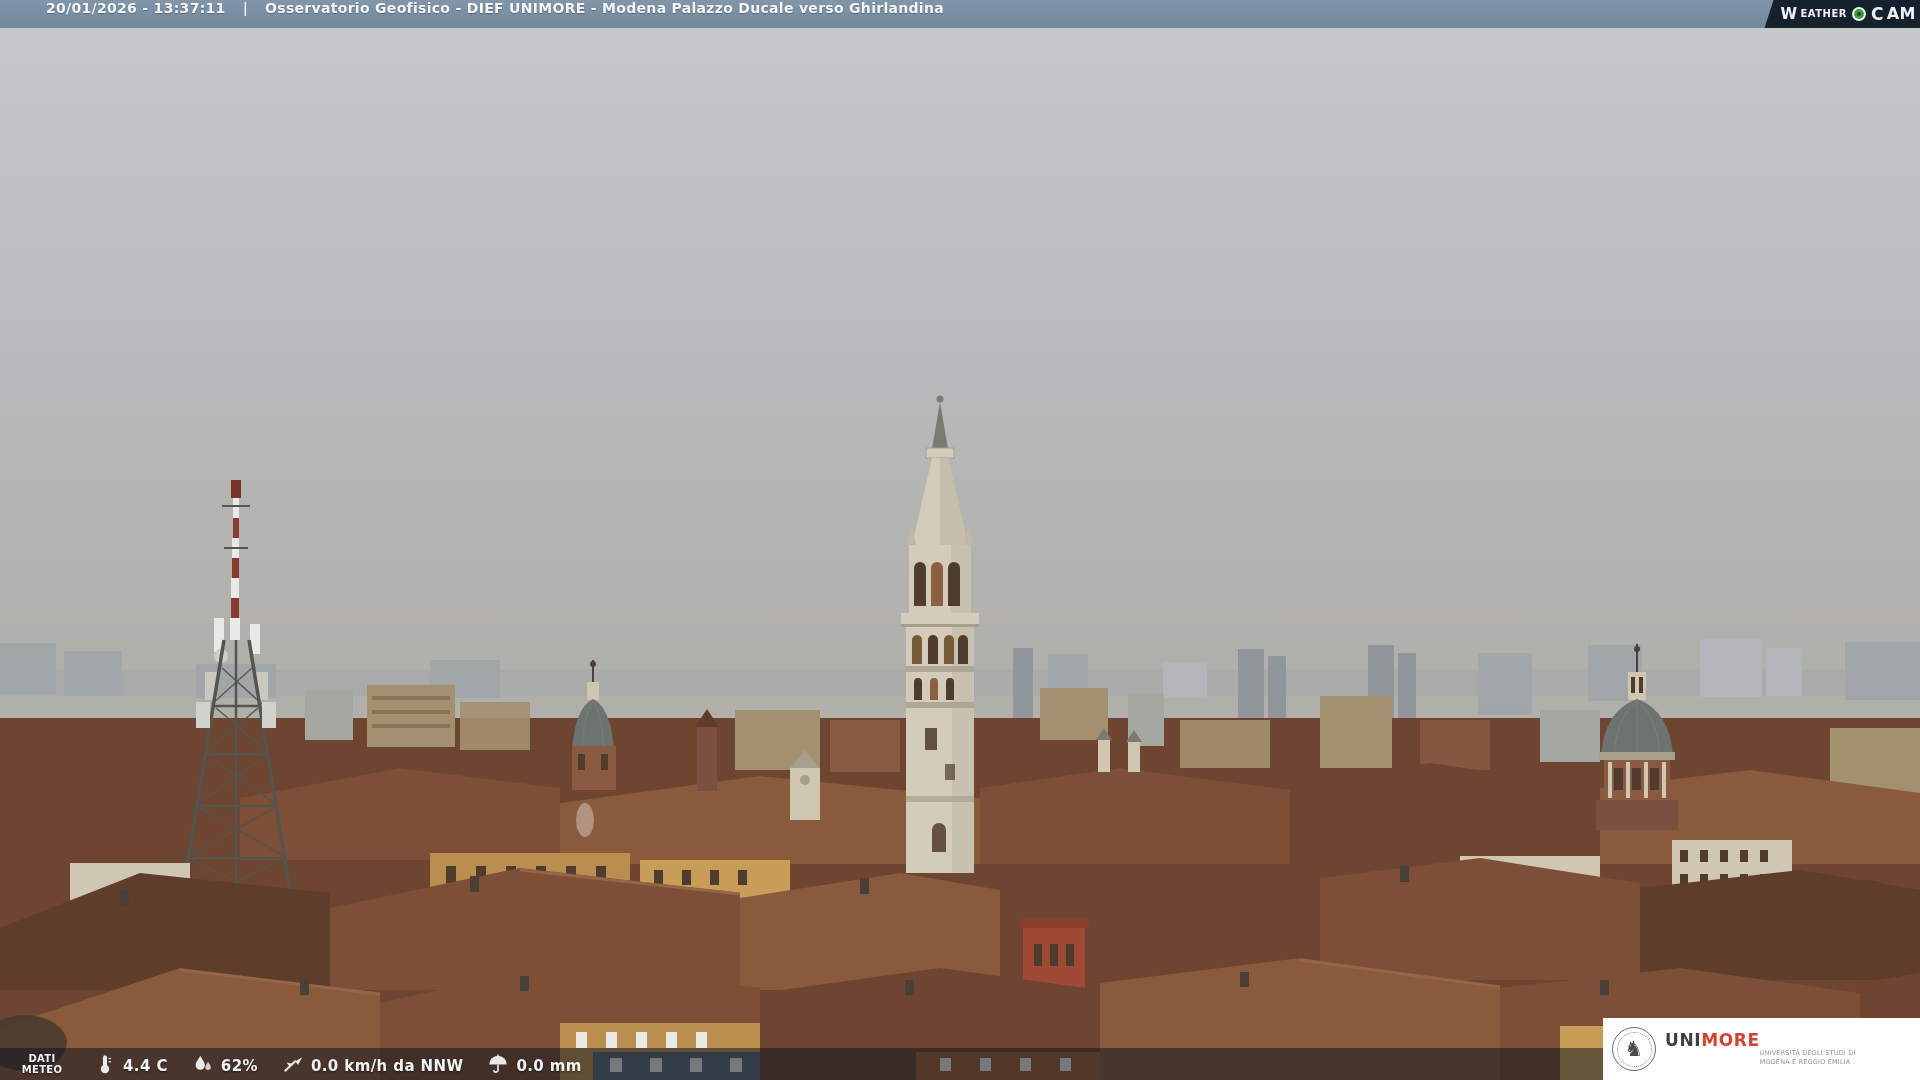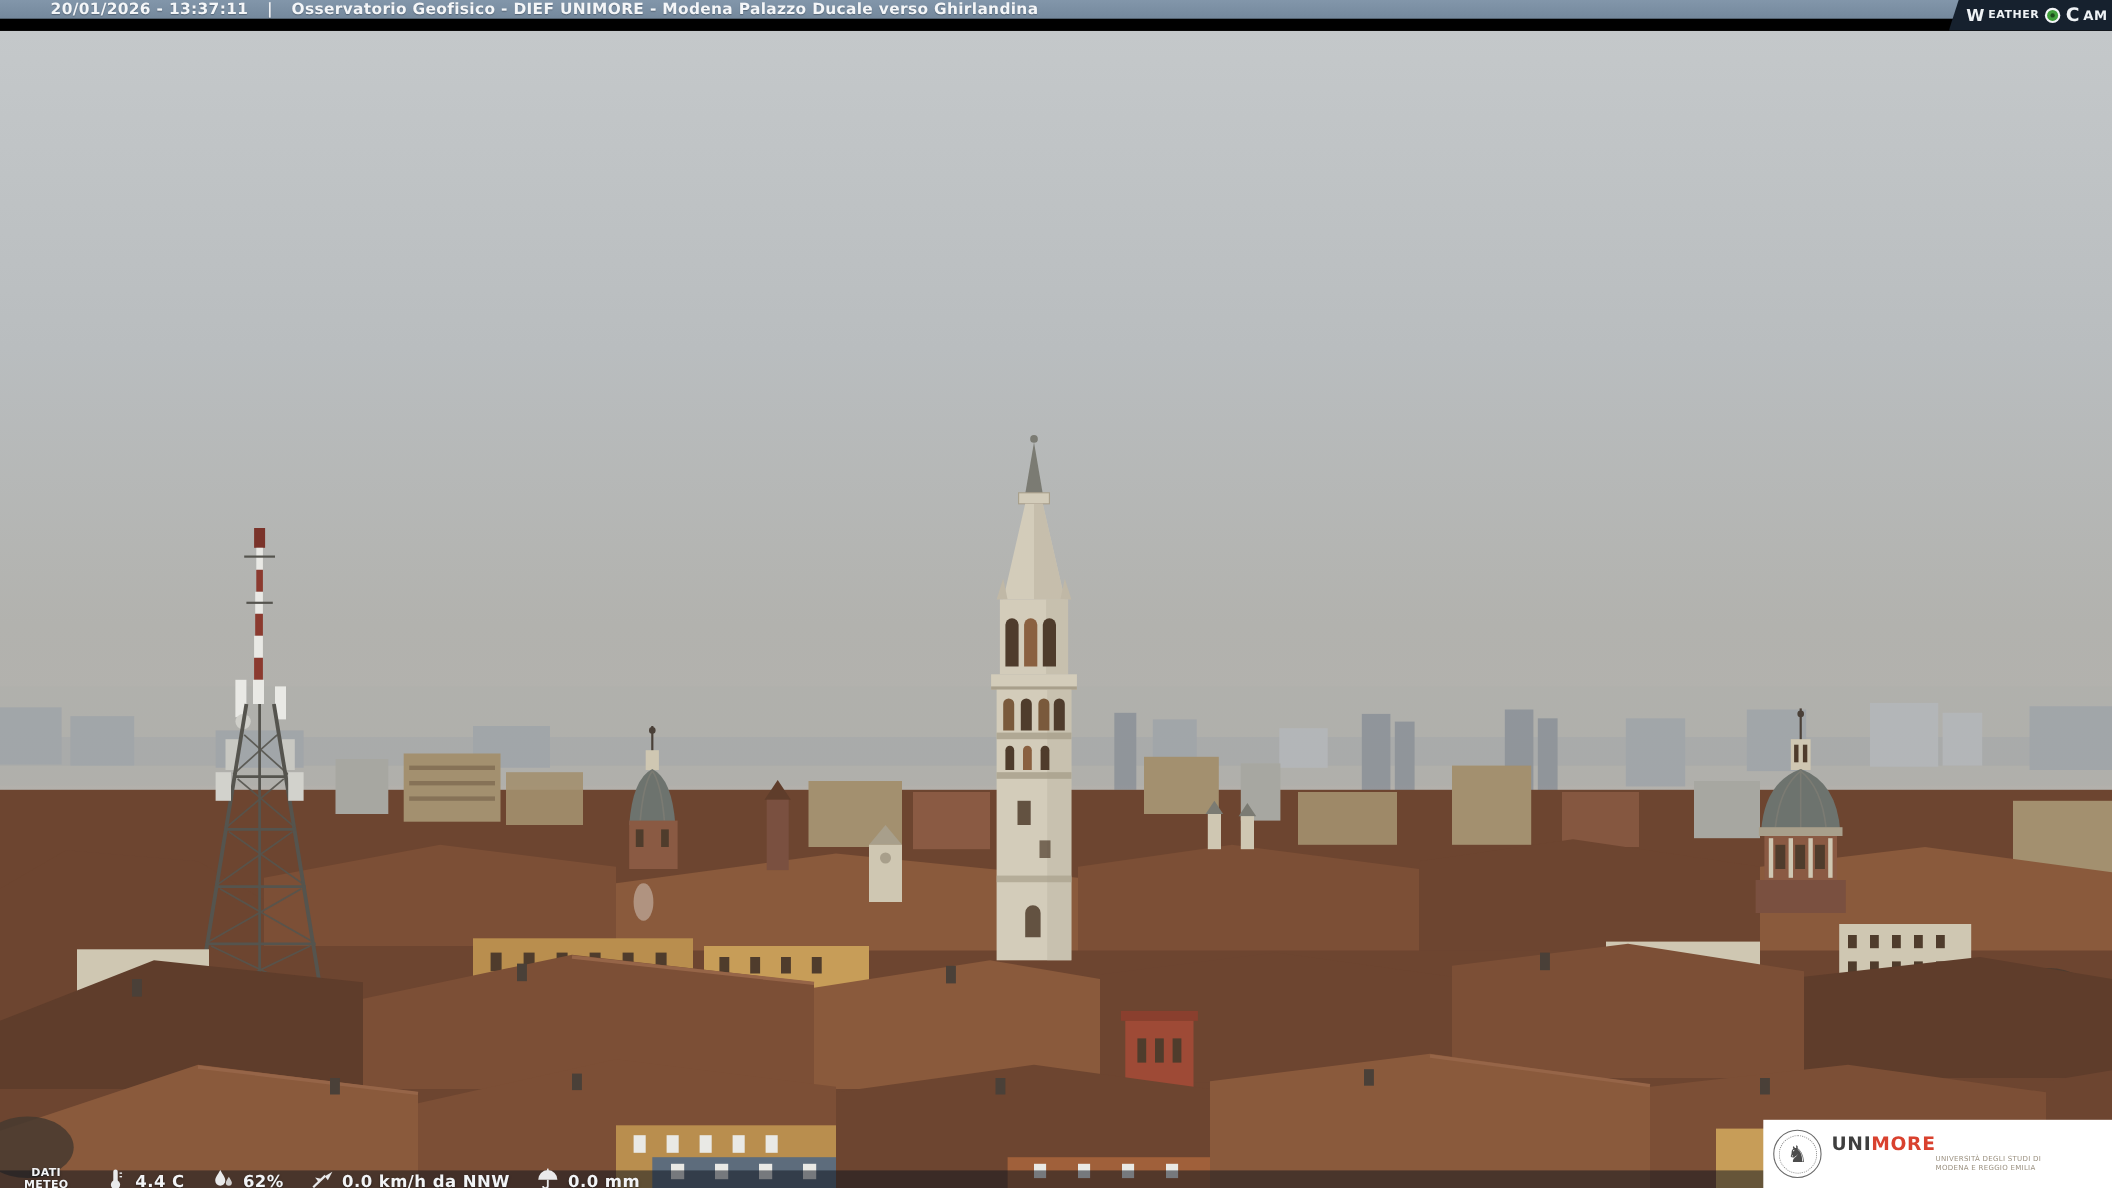--- a/index.html
+++ b/index.html
@@ -1,44 +1,44 @@
 <!DOCTYPE html>
 <html style="--c-topbar1: #8296aa; --c-topbar2: #74889c; --c-logo_bg: #16212e; --c-logo_green: #3f9e3a; --c-overlay: rgba(14,20,28,0.52); --c-sky_top: #c4c8ca; --c-sky_mid: #b9bdbf; --c-sky_low: #b2b2ae; --c-sky_horizon: #b3b0ab; --c-far: #99a0a8; --c-far_dark: #7e8691; --c-far_light: #b6bac0; --c-haze: #aeafab; --c-stone: #d3ccba; --c-stone_shade: #c0b8a6; --c-stone_dark: #a89f8b; --c-lead: #6d736e; --c-spire_dark: #7b7b73; --c-brick: #8a5a43; --c-brick_dark: #7a5040; --c-roof1: #7c4f36; --c-roof2: #6d4530; --c-roof3: #8a5a3c; --c-roof4: #5f3d2b; --c-roof5: #966548; --c-wall_ochre: #b98e4e; --c-wall_ochre2: #c79d58; --c-wall_cream: #cfc7b2; --c-wall_red: #9e4a36; --c-wall_tan: #a3906f; --c-wall_grey: #a7a7a1; --c-slate: #5d6c7c; --c-facade_orange: #a0603a; --c-dark: #4a4038; --c-metal: #55544e; --c-white: #e9e9e5; --c-window: #4f3c2c; --c-tree: #463a2f; --c-uni_dark: #3f3f3f; --c-uni_red: #d9412e; --c-uni_sub: #9b9180; --c-obs_grey: #8e8e8e; --c-seal: #4c4c4c;"><head>
 <meta charset="utf-8">
 <style>
   html,body{margin:0;padding:0;background:#000;}
   #stage{position:relative;width:1920px;height:1080px;overflow:hidden;
          font-family:"DejaVu Sans","Liberation Sans",sans-serif;}
 
   
-  .topbar{position:absolute;left:0;top:0;width:1920px;height:17px;
+  .topbar{position:absolute;left:0;top:0;width:1920px;height:28px;
           background:linear-gradient(var(--c-topbar1),var(--c-topbar2));
-          display:flex;align-items:center;color:#f4f6f8;font-weight:bold;
+          display:flex;align-items:flex-start;color:#f4f6f8;font-weight:bold;
           font-size:14px;letter-spacing:.3px;text-shadow:0 1px 1px rgba(20,30,40,.35);}
   .topbar .ts{margin-left:46px;white-space:nowrap;}
   .topbar .sep{margin:0 17px;opacity:.95;}
   .topbar .title{white-space:nowrap;}
   .wc-logo{position:absolute;right:0;top:0;height:28px;padding:0 4px 0 16px;
            background:var(--c-logo_bg);display:flex;align-items:center;gap:3px;
            clip-path:polygon(9px 0,100% 0,100% 100%,0 100%);cursor:pointer;}
   .wc-logo span{color:#eef2f5;font-weight:bold;text-shadow:none;line-height:1;}
   .wc-w1{font-size:15px;} .wc-w2{font-size:10px;letter-spacing:.5px;}
-  .wc-c1{font-size:17px;} .wc-c2{font-size:12px;letter-spacing:.5px;}
+  .wc-c1{font-size:17px;} .wc-c2{font-size:16px;letter-spacing:.5px;}
   .wc-dot{width:14px;height:14px;border-radius:50%;background:#f2f4f6;margin:0 2px;
           display:flex;align-items:center;justify-content:center;}
   .wc-dot-in{width:10px;height:10px;border-radius:50%;background:var(--c-logo_green);
           display:flex;align-items:center;justify-content:center;}
   .wc-dot-core{width:4px;height:4px;border-radius:50%;background:#1d4d1b;}
 
   
   .photo{position:absolute;left:0;top:28px;width:1920px;height:1052px;}
   .photo svg{display:block;width:100%;height:100%;}
 
   
-  .wbar{position:absolute;left:0;bottom:0;width:1920px;height:16px;
+  .wbar{position:absolute;left:0;bottom:0;width:1920px;height:32px;
         background:var(--c-overlay);display:flex;align-items:center;
         color:#f2f4f6;font-weight:bold;font-size:15px;letter-spacing:.4px;
         text-shadow:0 1px 2px rgba(0,0,0,.55);}
   .wbar .dati{margin-left:14px;width:56px;text-align:center;font-size:10px;
         line-height:1.15;letter-spacing:.3px;}
   .wgroup{display:flex;align-items:flex-end;gap:7px;margin-left:24px;white-space:nowrap;}
   .wicon{width:22px;height:22px;flex:0 0 auto;opacity:.95;}
   .wicon svg{width:100%;height:100%;display:block;}
 
   

